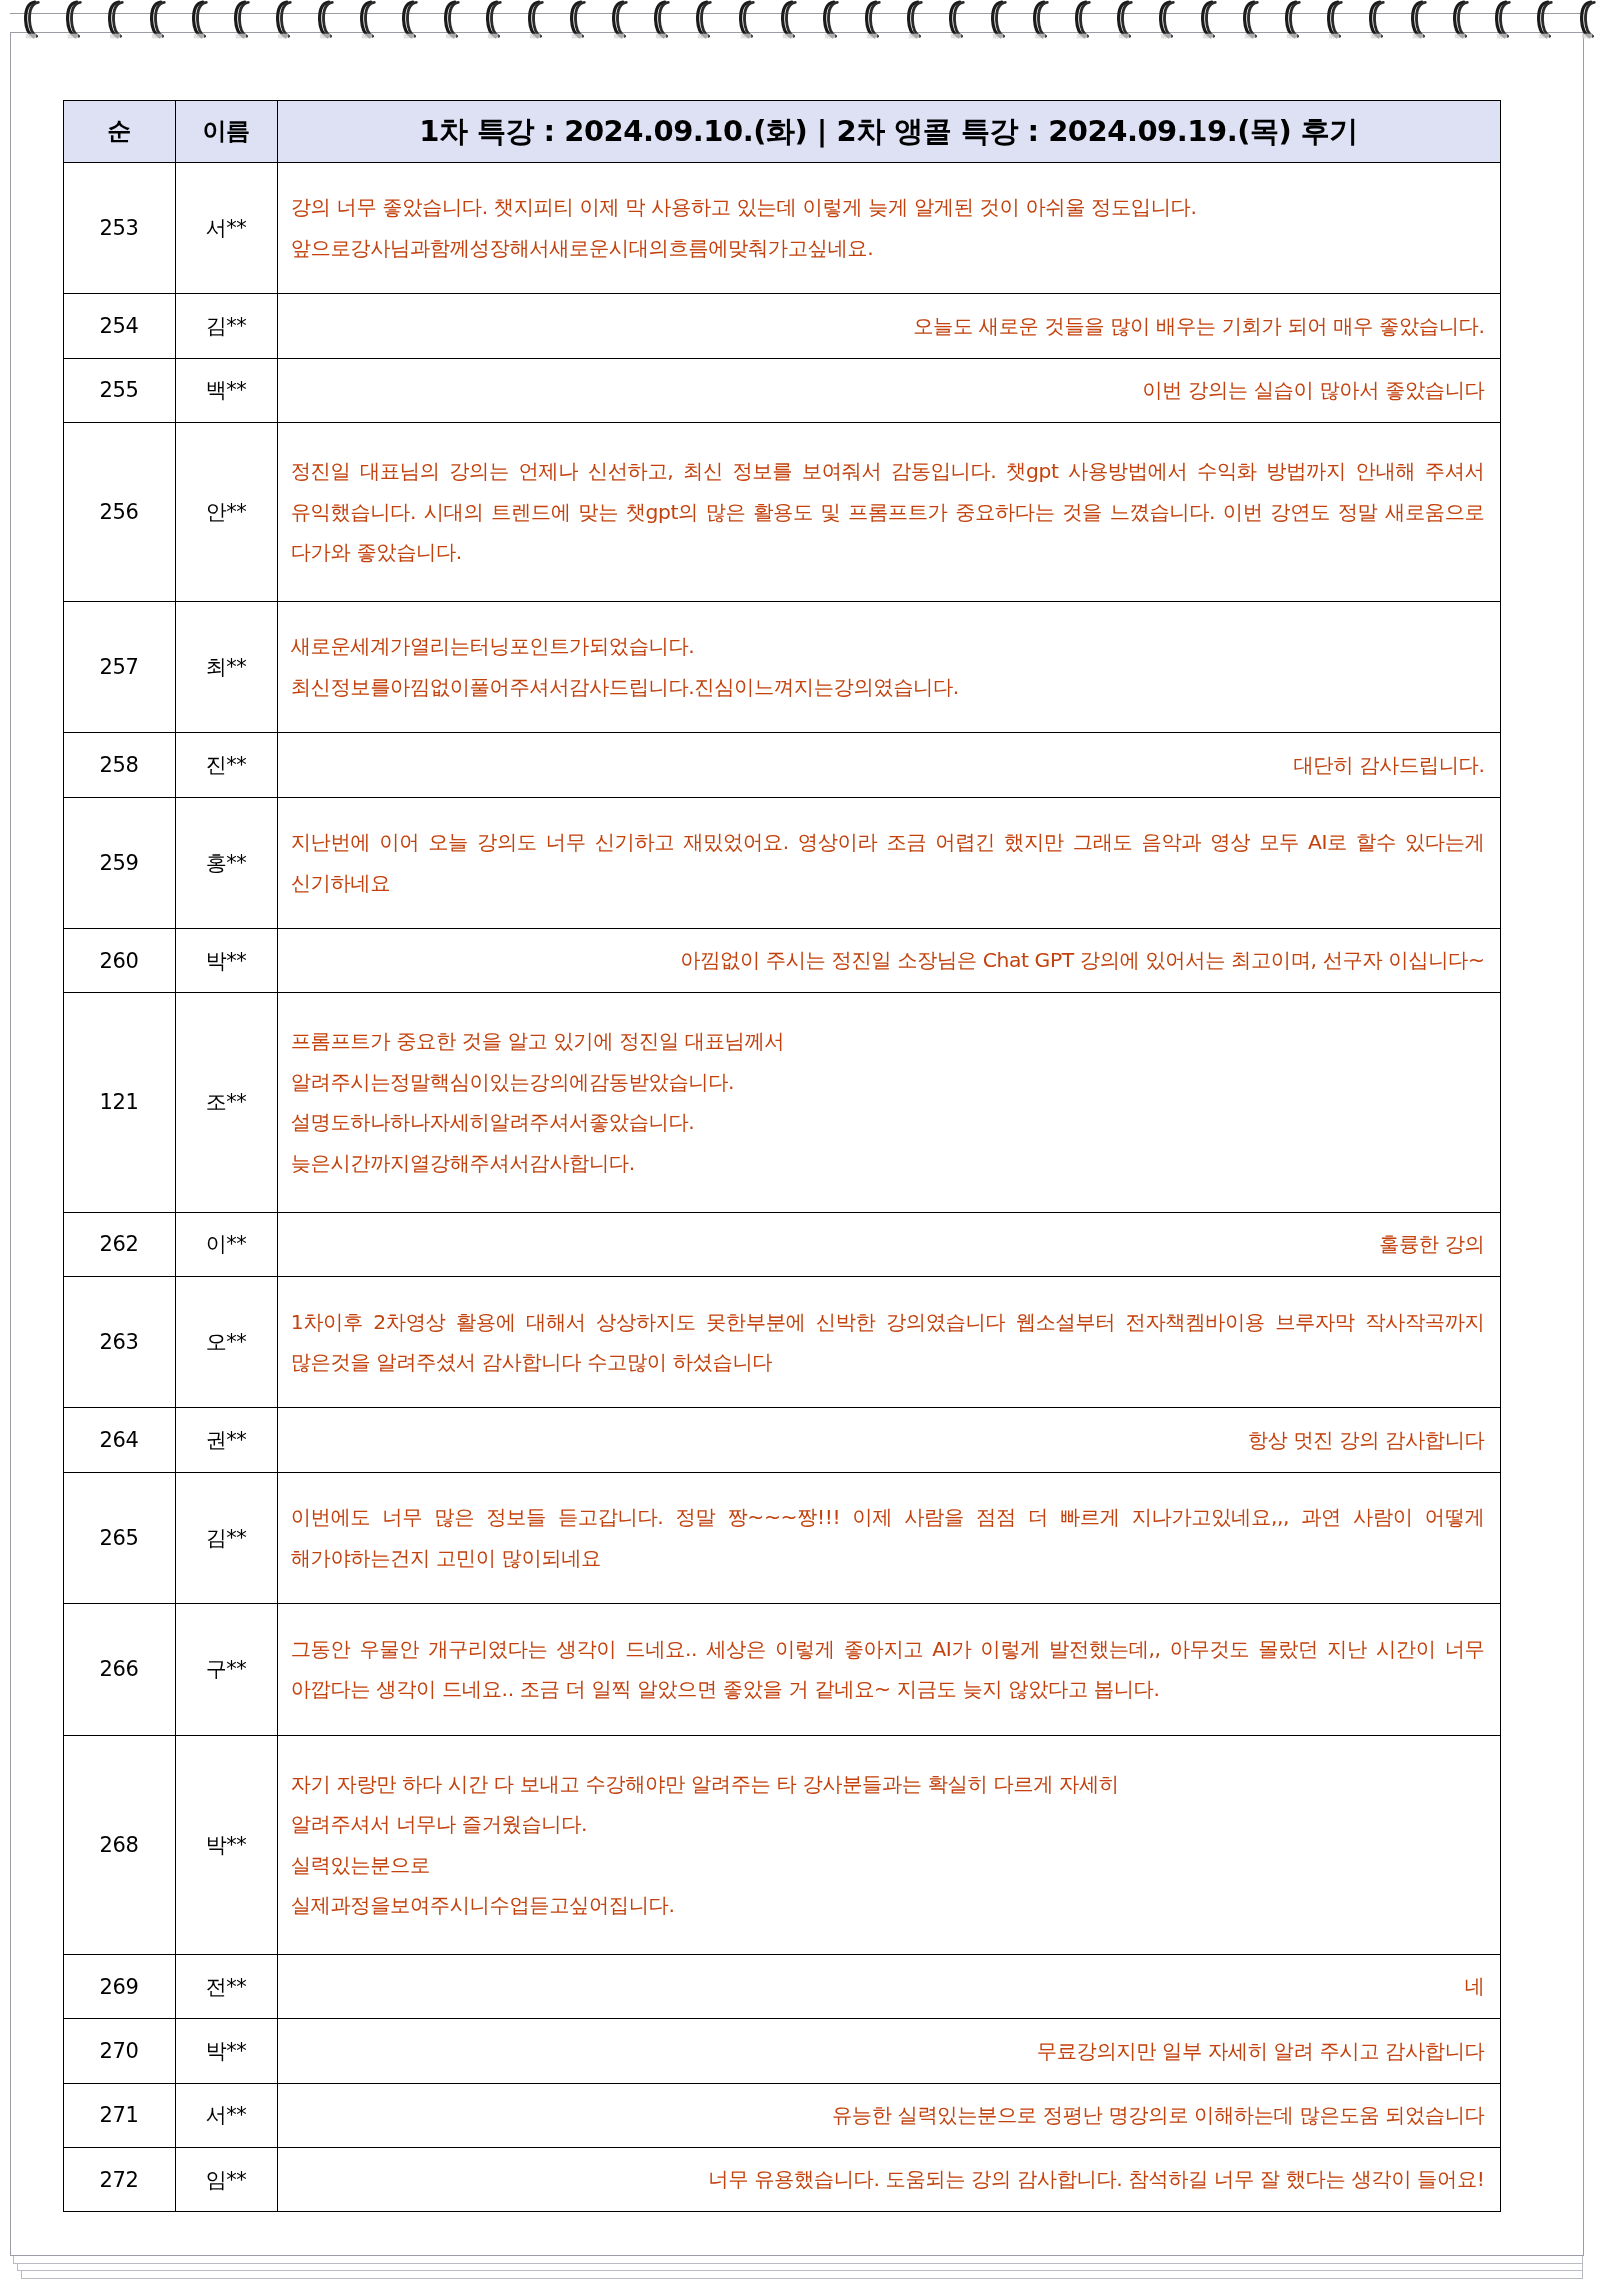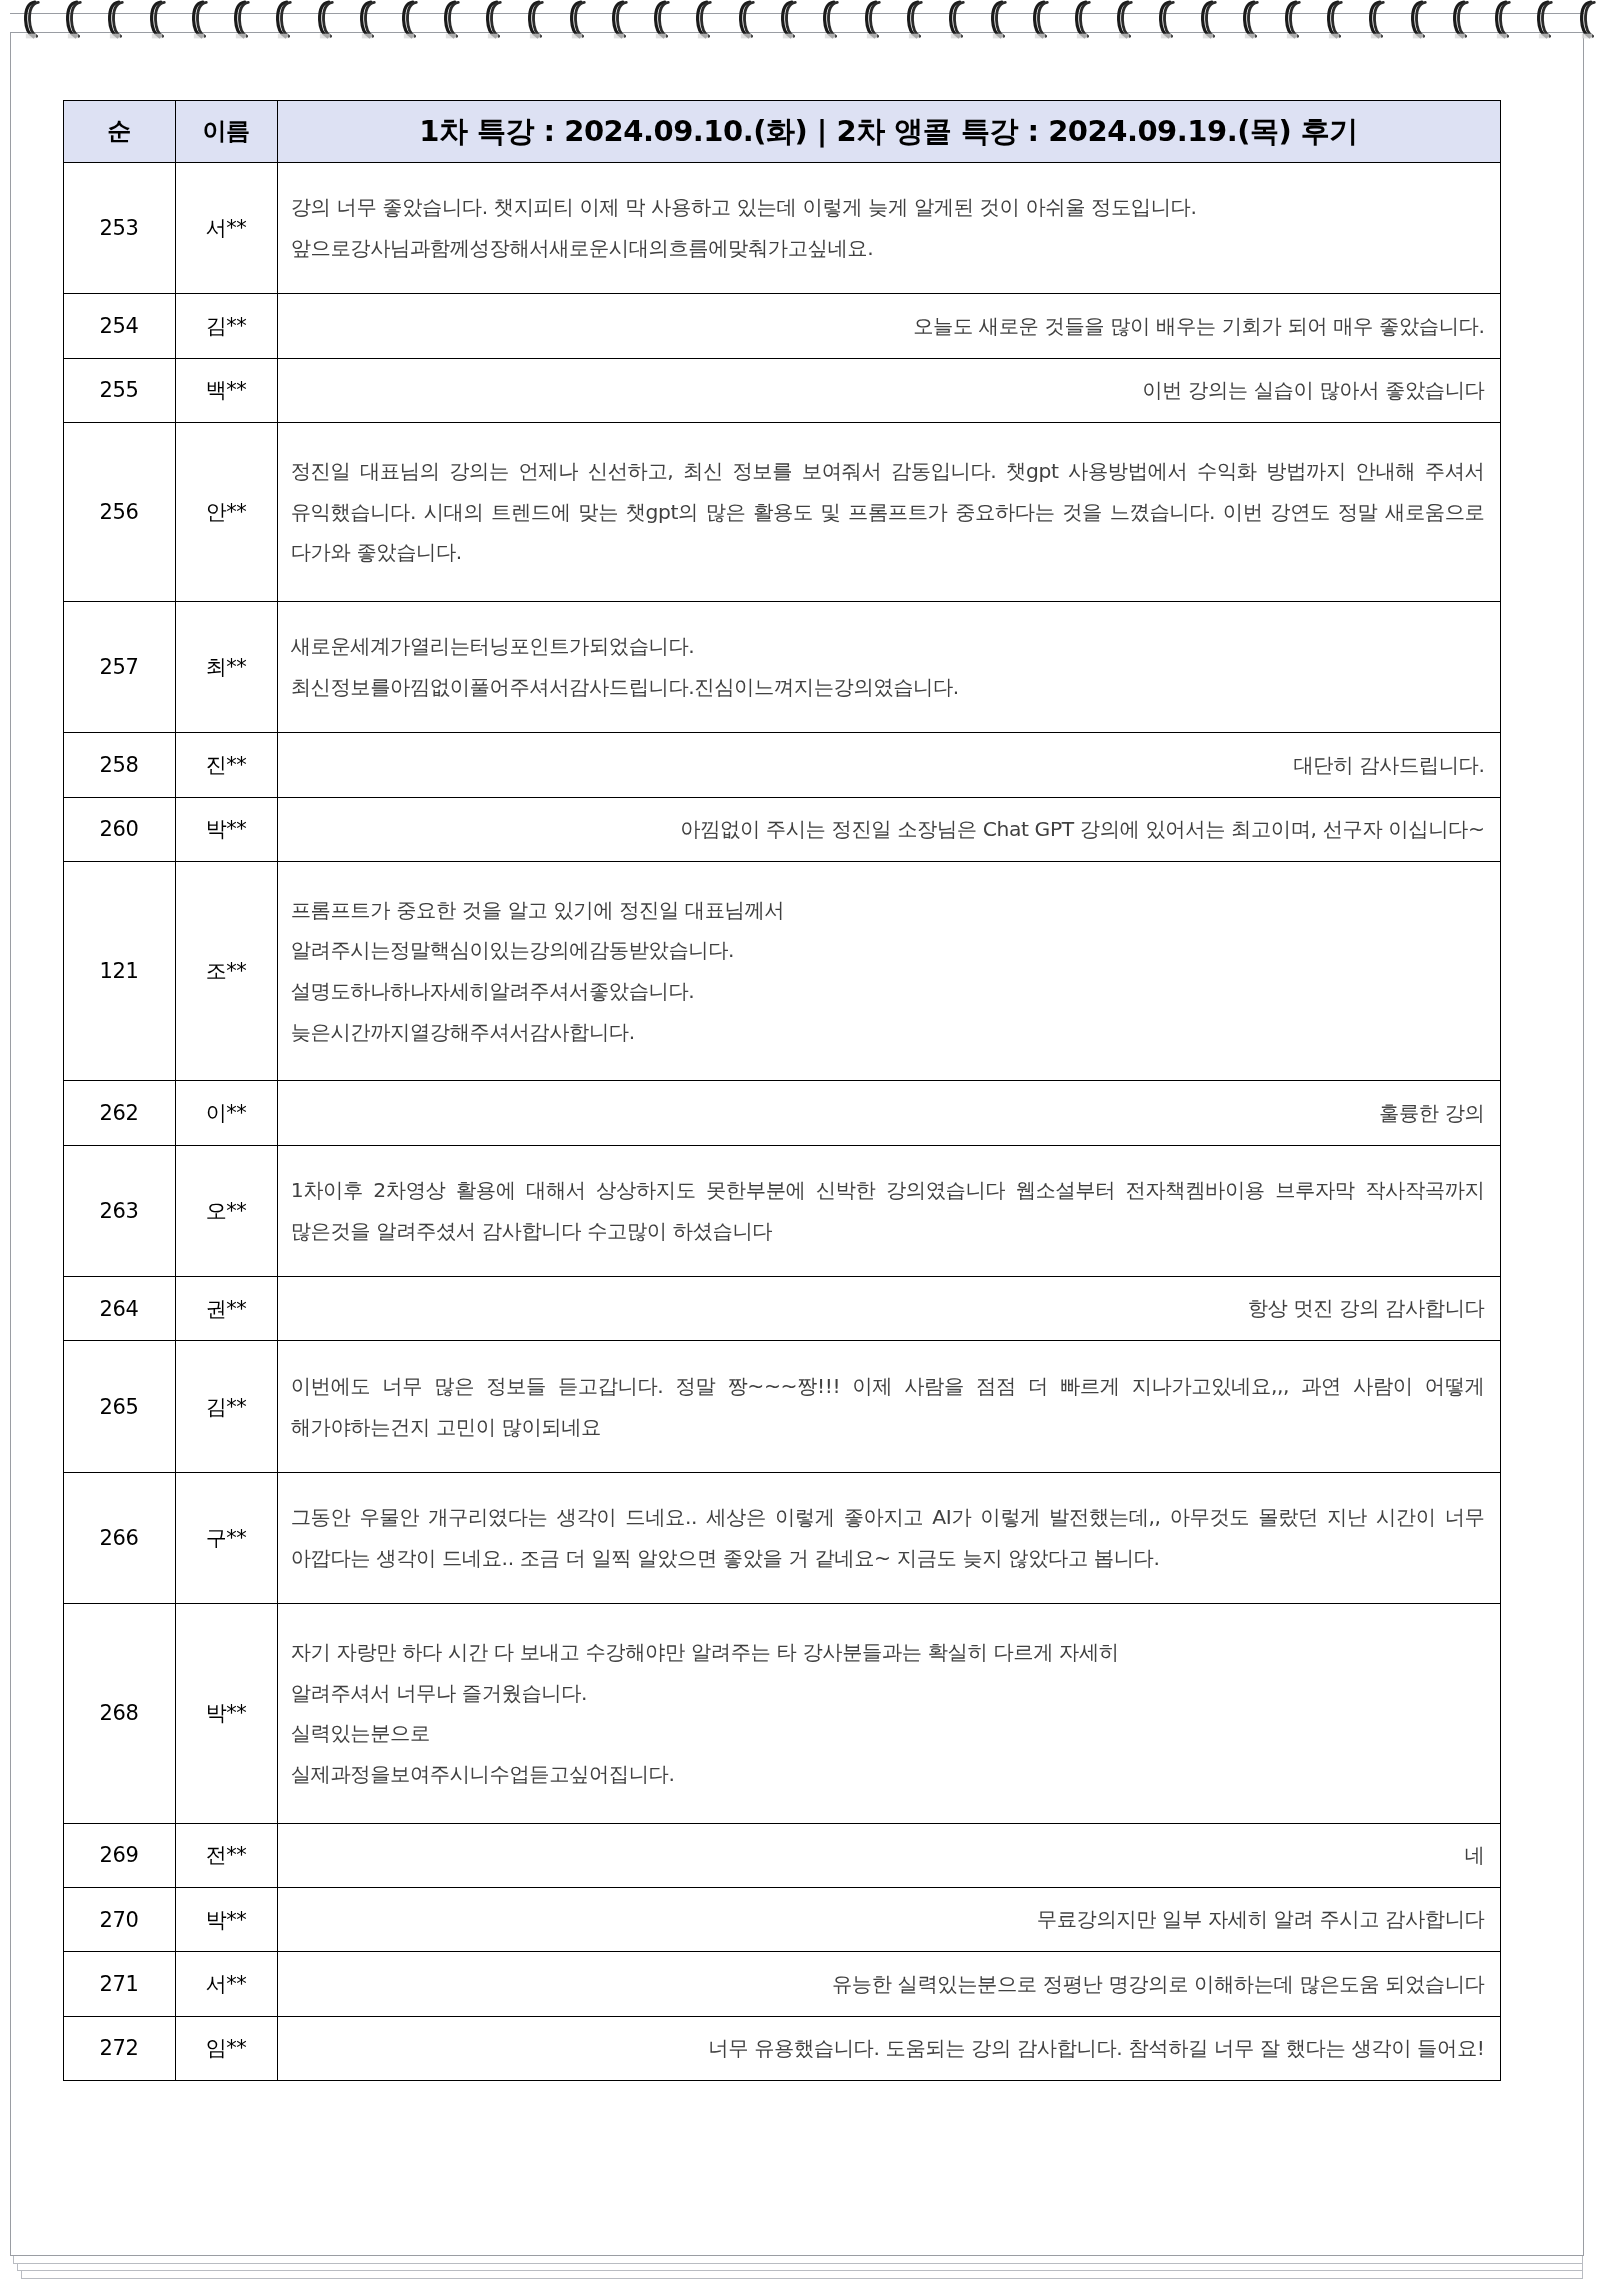--- a/index.html
+++ b/index.html
@@ -129,21 +129,21 @@
     color: #000;
     padding: 3.8px 1.9px;
     letter-spacing: -0.3px;
   }
   td.name { letter-spacing: -0.5px; }
 
   td.text {
     text-align: left;
     font-size: 20.3px;
     line-height: 2.0;
-    color: #404040;
+    color: #c2410c;
     padding: 13.2px 15px 13.2px 13.2px;
     letter-spacing: -0.4px;
     word-break: keep-all;
   }
   td.text p {
     margin: 0;
     padding: 0;
   }
   
   td.text p.just {
@@ -493,20 +493,27 @@
               <p>최신정보를아낌없이풀어주셔서감사드립니다.진심이느껴지는강의였습니다.</p>
             </td>
           </tr>
           <tr class="short">
             <td class="num">258</td>
             <td class="name">진**</td>
             <td class="text">
               <p>대단히 감사드립니다.</p>
             </td>
           </tr>
+          <tr class="tall">
+            <td class="num">259</td>
+            <td class="name">홍**</td>
+            <td class="text">
+              <p class="just">지난번에 이어 오늘 강의도 너무 신기하고 재밌었어요. 영상이라 조금 어렵긴 했지만 그래도 음악과 영상 모두 AI로 할수 있다는게 신기하네요</p>
+            </td>
+          </tr>
           <tr class="short">
             <td class="num">260</td>
             <td class="name">박**</td>
             <td class="text">
               <p>아낌없이 주시는 정진일 소장님은 Chat GPT 강의에 있어서는 최고이며, 선구자 이십니다~</p>
             </td>
           </tr>
           <tr class="xtall">
             <td class="num">121</td>
             <td class="name">조**</td>

